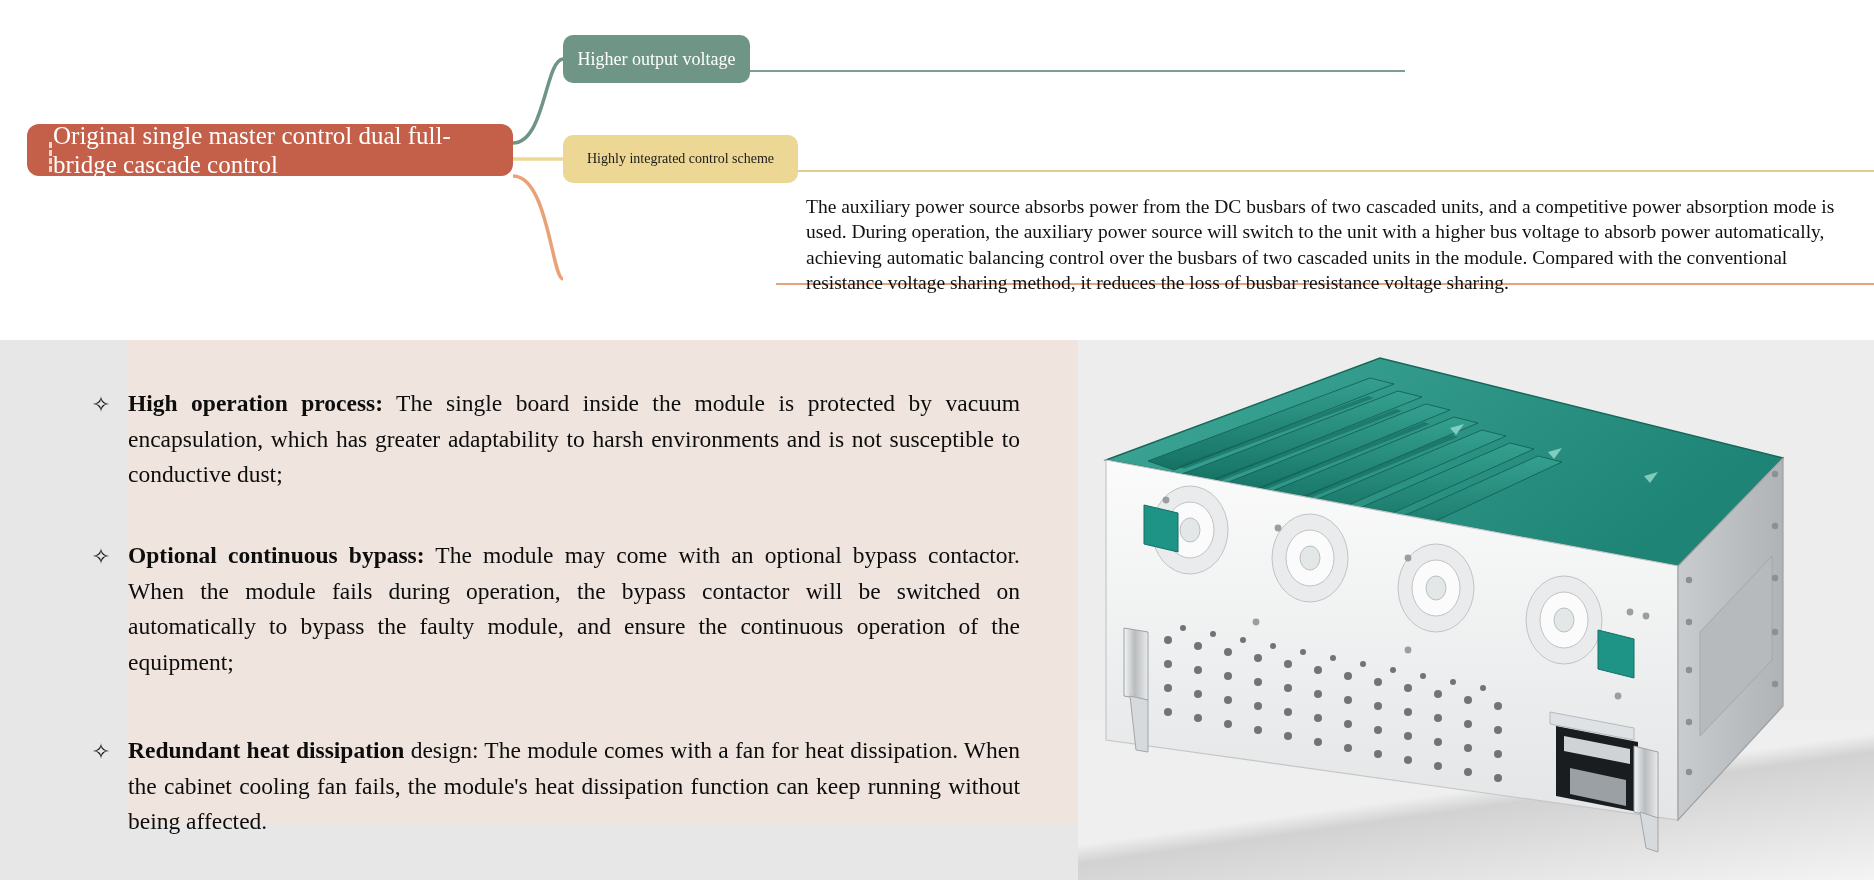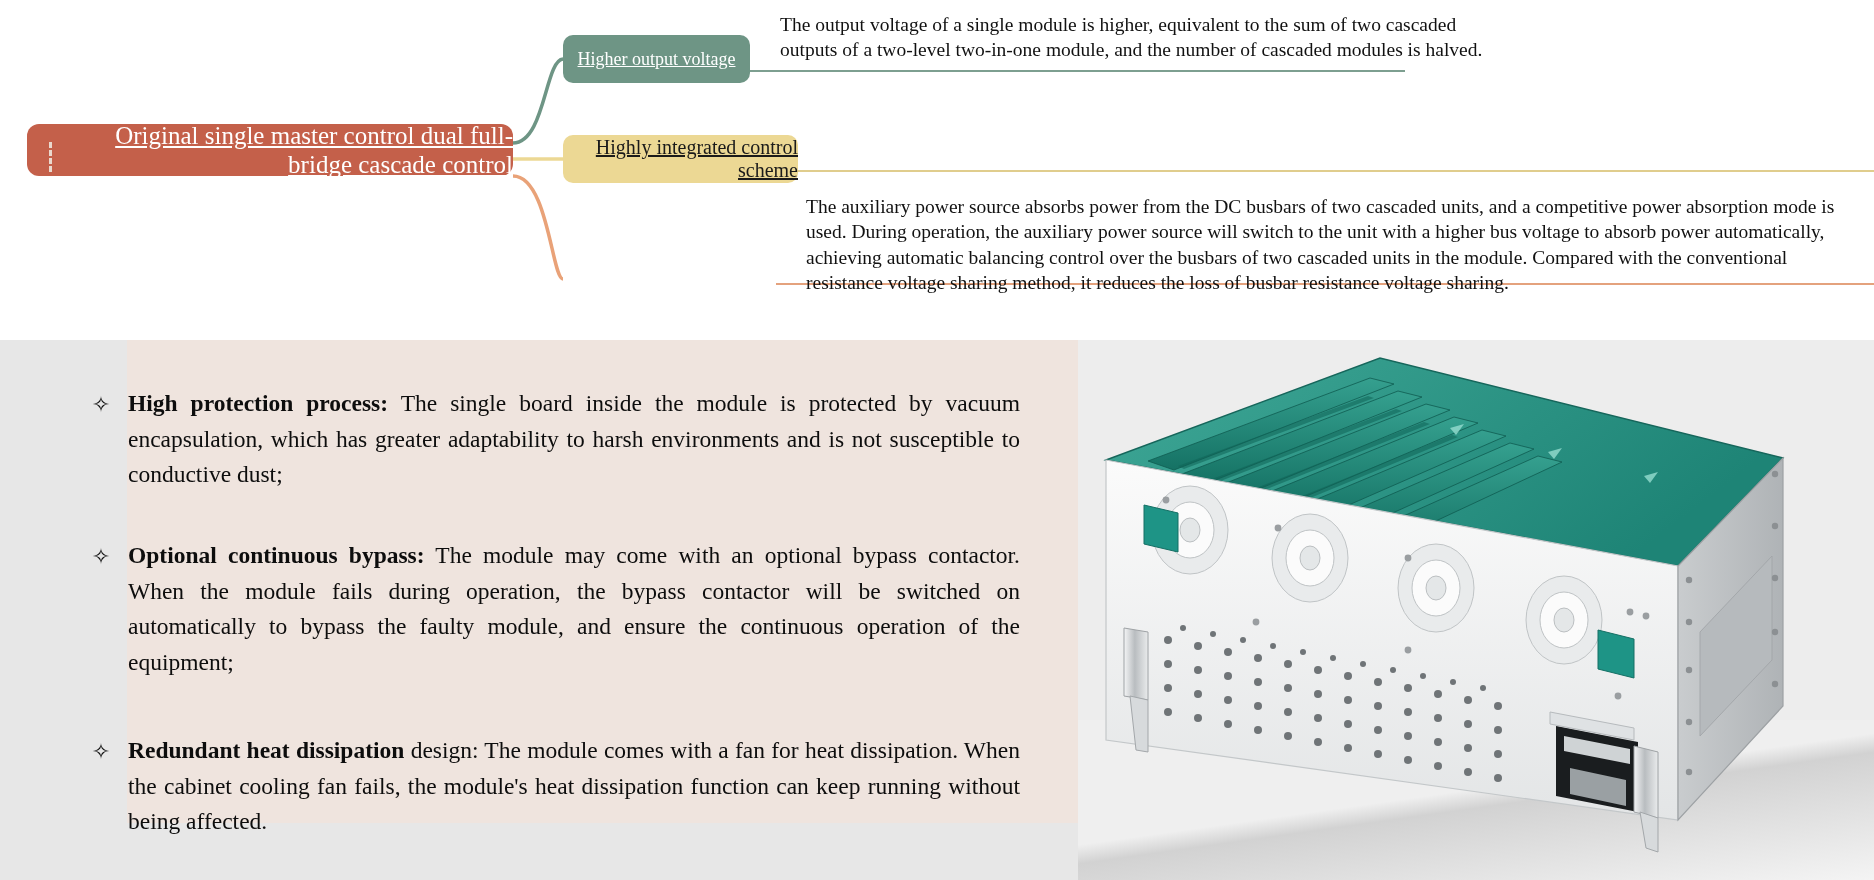--- a/index.html
+++ b/index.html
@@ -12,45 +12,44 @@
   #stage{position:absolute;inset:0;width:1874px;height:880px;}
 
   
   #mindmap{position:absolute;left:0;top:0;width:1874px;height:340px;background:#fff;overflow:hidden;}
   #mm-svg{position:absolute;left:0;top:0;width:1874px;height:340px;}
 
   .node{
     position:absolute;
     border-radius:10px;
     display:flex;align-items:center;justify-content:center;
-    text-align:right;
+    text-align:left;
     line-height:1.16;
     box-sizing:border-box;
     z-index:3;
-    text-decoration:underline;
   }
 
   #root-node{
     left:27px;top:124px;width:486px;height:52px;
     background:#C4604A;color:#ffffff;
     font-size:25px;border-radius:12px;
     padding-left:26px;
   }
   #root-dash{
     position:absolute;left:49px;top:142px;width:0;height:30px;
     border-left:3px dashed #EAD9CE;z-index:4;
   }
 
   #node-green{
     left:563px;top:35px;width:187px;height:48px;
     background:#6E9585;color:#ffffff;font-size:18px;
   }
   #node-yellow{
     left:563px;top:135px;width:235px;height:48px;
-    background:#ECD894;color:#1a1a1a;font-size:20px;
+    background:#ECD894;color:#1a1a1a;font-size:14px;
   }
   #node-orange{
     left:563px;top:255px;width:213px;height:48px;
     background:#E9A278;color:#1a1a1a;font-size:18px;
   }
 
   .desc{
     position:absolute;
     color:#111;
     font-size:19.5px;
@@ -125,36 +124,35 @@
     </div>
     <div id="root-dash"></div>
 
     <div class="node" id="node-green">
       <span>Higher output voltage</span>
     </div>
     <div class="node" id="node-yellow">
       <span>Highly integrated control scheme</span>
     </div>
 
-    <div class="desc" id="desc-green">The output voltage of a single module is higher, equivalent to the sum of two cascaded outputs of a two-level two-in-one module, and the number of cascaded modules is halved.</div>
     <div class="desc" id="desc-orange">The auxiliary power source absorbs power from the DC busbars of two cascaded units, and a competitive power absorption mode is used. During operation, the auxiliary power source will switch to the unit with a higher bus voltage to absorb power automatically, achieving automatic balancing control over the busbars of two cascaded units in the module. Compared with the conventional resistance voltage sharing method, it reduces the loss of busbar resistance voltage sharing.</div>
   </div>
 
   <div id="bottom">
 
     <div id="pink-panel"></div>
     <div id="photo-bg"></div>
     <div id="floor"></div>
 
     <div id="bullets">
 
       <div class="bullet" id="b1">
         <span class="star">✧</span>
         <span class="btxt">
-          <b>High protection process:</b><span> The single board inside the module is protected by vacuum encapsulation, which has greater adaptability to harsh environments and is not susceptible to conductive dust;</span>
+          <b>High operation process:</b><span> The single board inside the module is protected by vacuum encapsulation, which has greater adaptability to harsh environments and is not susceptible to conductive dust;</span>
         </span>
       </div>
 
       <div class="bullet" id="b2">
         <span class="star">✧</span>
         <span class="btxt">
           <b>Optional continuous bypass:</b><span> The module may come with an optional bypass contactor. When the module fails during operation, the bypass contactor will be switched on automatically to bypass the faulty module, and ensure the continuous operation of the equipment;</span>
         </span>
       </div>
 

